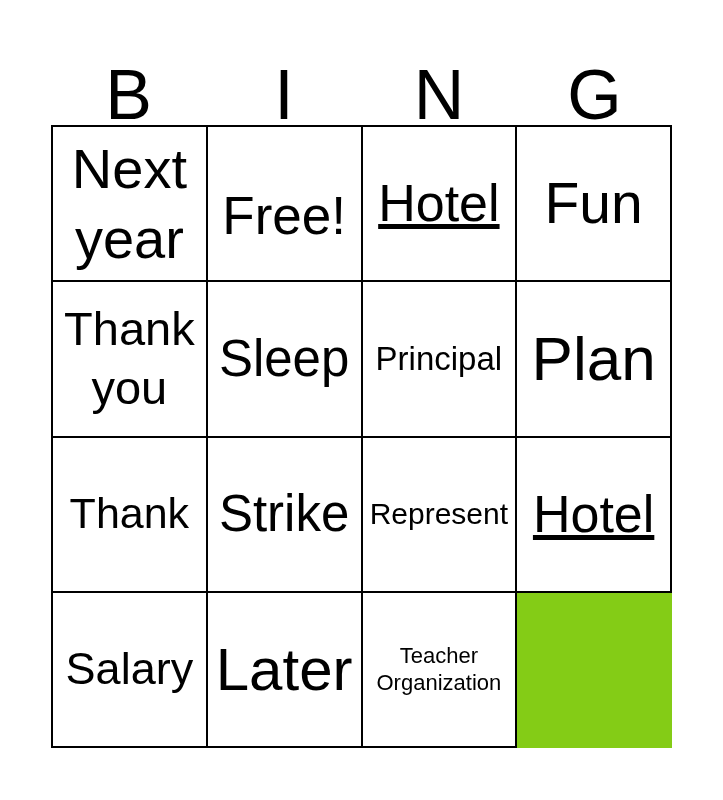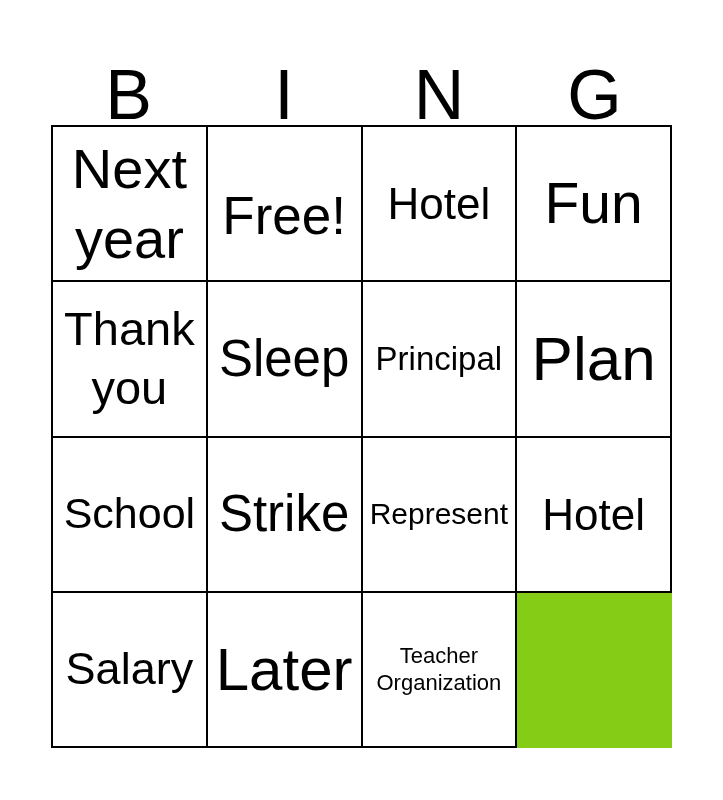--- a/index.html
+++ b/index.html
@@ -65,21 +65,21 @@
     display: block;
     max-width: 100%;
     line-height: 1.25;
     color: #000000;
   }
   .fs62 { font-size: 62px; }
   .fs60 { font-size: 60px; }
   .fs57 { font-size: 57px; }
   .fs56 { font-size: 56px; }
   .fs53 { font-size: 53px; margin-top: 24px; }
-  .fs52 { font-size: 44px; }
+  .fs52 { font-size: 52px; text-decoration: underline; }
   .fs51 { font-size: 51px; }
   .fs47 { font-size: 47px; }
   .fs45 { font-size: 45px; }
   .fs43 { font-size: 43px; }
   .fs35 { font-size: 35px; }
   .fs33 { font-size: 33px; }
   .fs30 { font-size: 30px; }
   .fs22 { font-size: 22px; }
 </style>
 </head>
@@ -116,21 +116,21 @@
       <span class="cell-label fs51">Sleep</span>
     </div>
     <div class="cell">
       <span class="cell-label fs33">Principal</span>
     </div>
 
     <div class="cell">
       <span class="cell-label fs62">Plan</span>
     </div>
     <div class="cell">
-      <span class="cell-label fs43">School</span>
+      <span class="cell-label fs43">Thank</span>
     </div>
     <div class="cell">
       <span class="cell-label fs51">Strike</span>
     </div>
     <div class="cell">
       <span class="cell-label fs30">Represent</span>
     </div>
 
     <div class="cell">
       <span class="cell-label fs52">Hotel</span>

